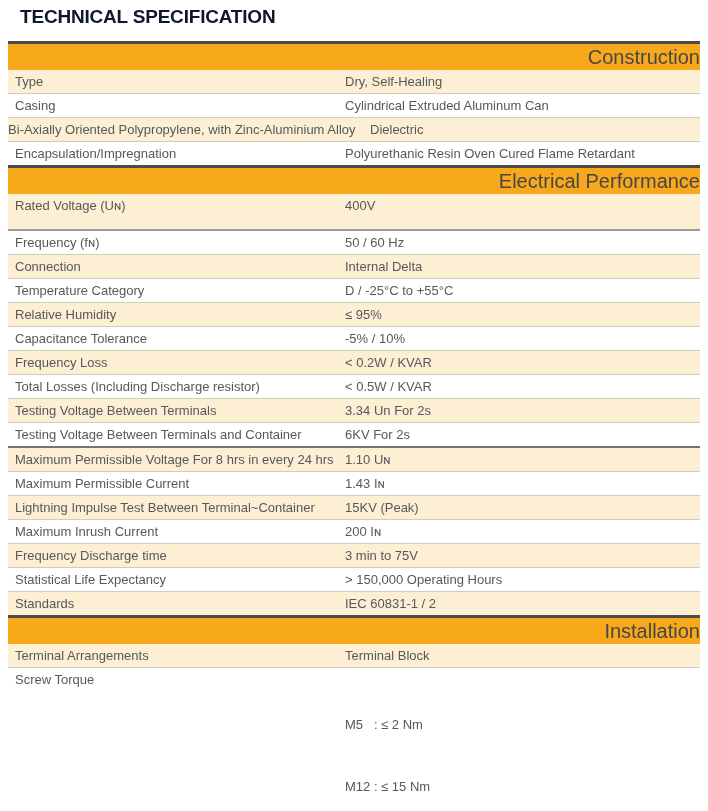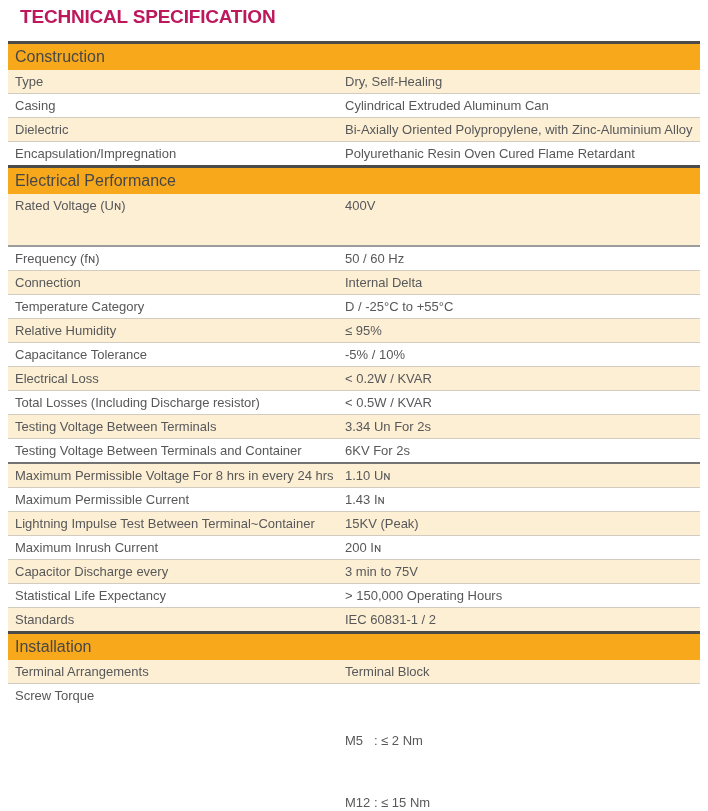--- a/index.html
+++ b/index.html
@@ -11,48 +11,49 @@
     color: #58585A;
   }
   .page {
     width: 708px;
   }
   .page-title {
     margin: 6px 0 0 20px;
     font-size: 19px;
     font-weight: bold;
     letter-spacing: -0.2px;
-    color: #be185d;
+    color: #0f172a;
   }
   .spec-table {
     margin: 13px 8px 0 8px;
   }
   .section-header {
     border-top: 3px solid #4B4B4A;
     background: #F7A81B;
     height: 26px;
     line-height: 26px;
     padding-left: 7px;
-    font-size: 16px;
+    font-size: 20px;
     color: #474747;
+    text-align: right;
   }
   .row {
     display: flex;
     align-items: flex-start;
     border-bottom: 1px solid #D2CCC0;
     background: #ffffff;
     font-size: 13px;
     line-height: 15px;
   }
   .row.cream { background: #FCEFD4; }
   .row.noborder { border-bottom: none; }
   .row.divider { border-bottom: 2px solid #737373; }
   .row.tall {
     align-items: flex-start;
-    padding-bottom: 28px;
+    padding-bottom: 12px;
     border-bottom: 2px solid #9C9C9C;
   }
   .row.twoline { align-items: flex-start; }
   .cell {
     box-sizing: border-box;
     padding: 4px 4px 4px 7px;
   }
   .cell.label {
     width: 337px;
     flex: 0 0 337px;
@@ -78,22 +79,22 @@
     </div>
     <div class="row cream">
       <div class="cell label">Type</div>
       <div class="cell value">Dry, Self-Healing</div>
     </div>
     <div class="row">
       <div class="cell label">Casing</div>
       <div class="cell value">Cylindrical Extruded Aluminum Can</div>
     </div>
     <div class="row cream">
+      <div class="cell value">Bi-Axially Oriented Polypropylene, with Zinc-Aluminium Alloy</div>
       <div class="cell label">Dielectric</div>
-      <div class="cell value">Bi-Axially Oriented Polypropylene, with Zinc-Aluminium Alloy</div>
     </div>
     <div class="row noborder">
       <div class="cell label">Encapsulation/Impregnation</div>
       <div class="cell value">Polyurethanic Resin Oven Cured Flame Retardant</div>
     </div>
 
     <div class="section-header">
       <span>Electrical Performance</span>
     </div>
     <div class="row cream tall">
@@ -114,21 +115,21 @@
     </div>
     <div class="row cream">
       <div class="cell label">Relative Humidity</div>
       <div class="cell value">≤ 95%</div>
     </div>
     <div class="row">
       <div class="cell label">Capacitance Tolerance</div>
       <div class="cell value">-5% / 10%</div>
     </div>
     <div class="row cream">
-      <div class="cell label">Electrical Loss</div>
+      <div class="cell label">Frequency Loss</div>
       <div class="cell value">&lt; 0.2W / KVAR</div>
     </div>
     <div class="row">
       <div class="cell label">Total Losses (Including Discharge resistor)</div>
       <div class="cell value">&lt; 0.5W / KVAR</div>
     </div>
     <div class="row cream">
       <div class="cell label">Testing Voltage Between Terminals</div>
       <div class="cell value">3.34 Un For 2s</div>
     </div>
@@ -146,21 +147,21 @@
     </div>
     <div class="row cream">
       <div class="cell label">Lightning Impulse Test Between Terminal~Container</div>
       <div class="cell value">15KV (Peak)</div>
     </div>
     <div class="row">
       <div class="cell label">Maximum Inrush Current</div>
       <div class="cell value">200 Iɴ</div>
     </div>
     <div class="row cream">
-      <div class="cell label">Capacitor Discharge every</div>
+      <div class="cell label">Frequency Discharge time</div>
       <div class="cell value">3 min to 75V</div>
     </div>
     <div class="row">
       <div class="cell label">Statistical Life Expectancy</div>
       <div class="cell value">&gt; 150,000 Operating Hours</div>
     </div>
     <div class="row cream noborder">
       <div class="cell label">Standards</div>
       <div class="cell value">IEC 60831-1 / 2</div>
     </div>

